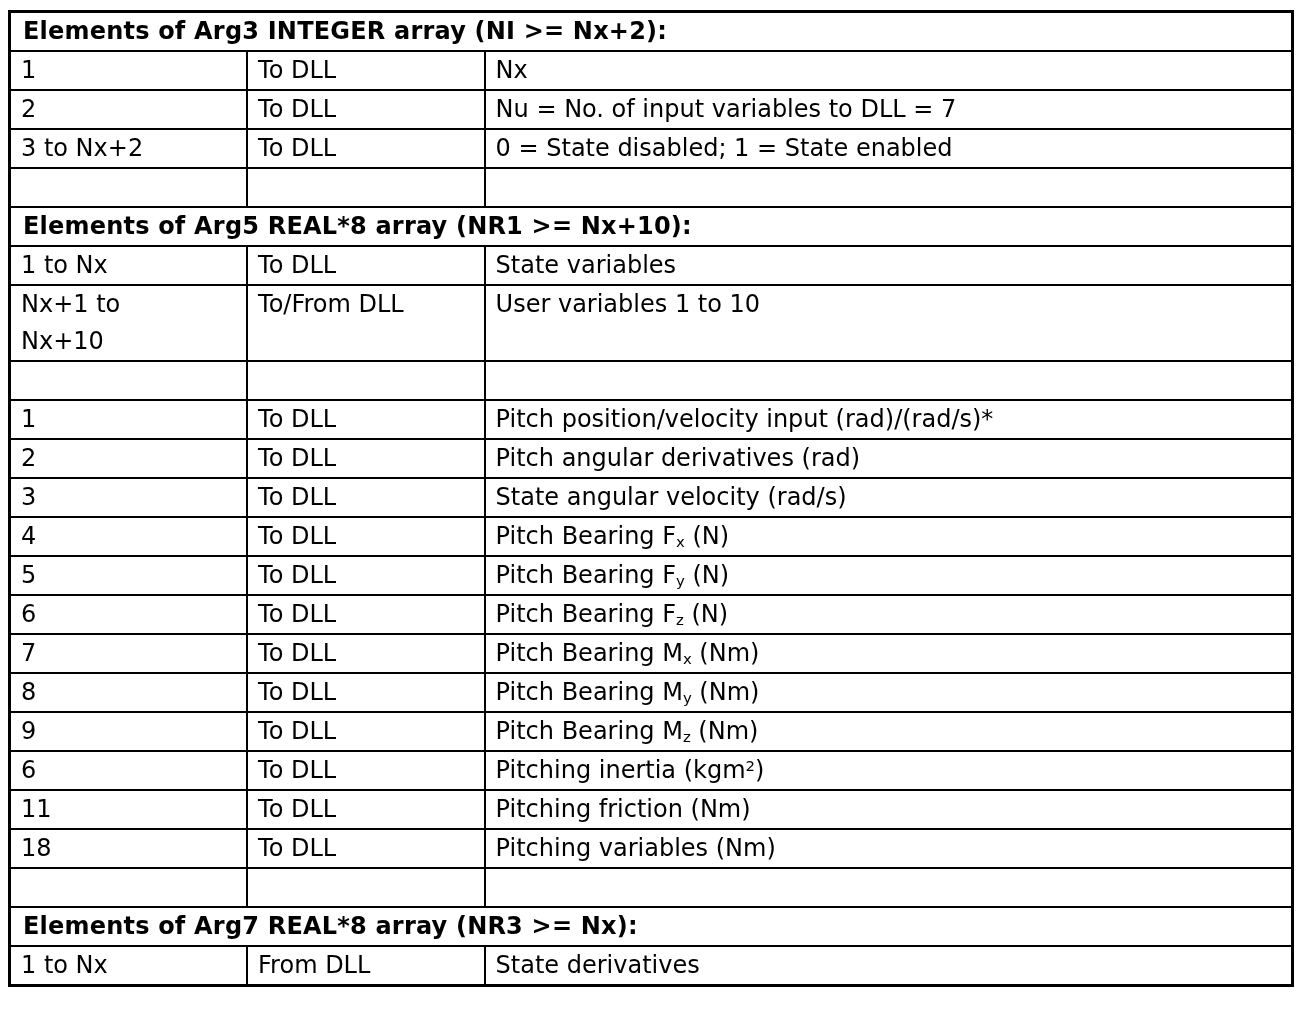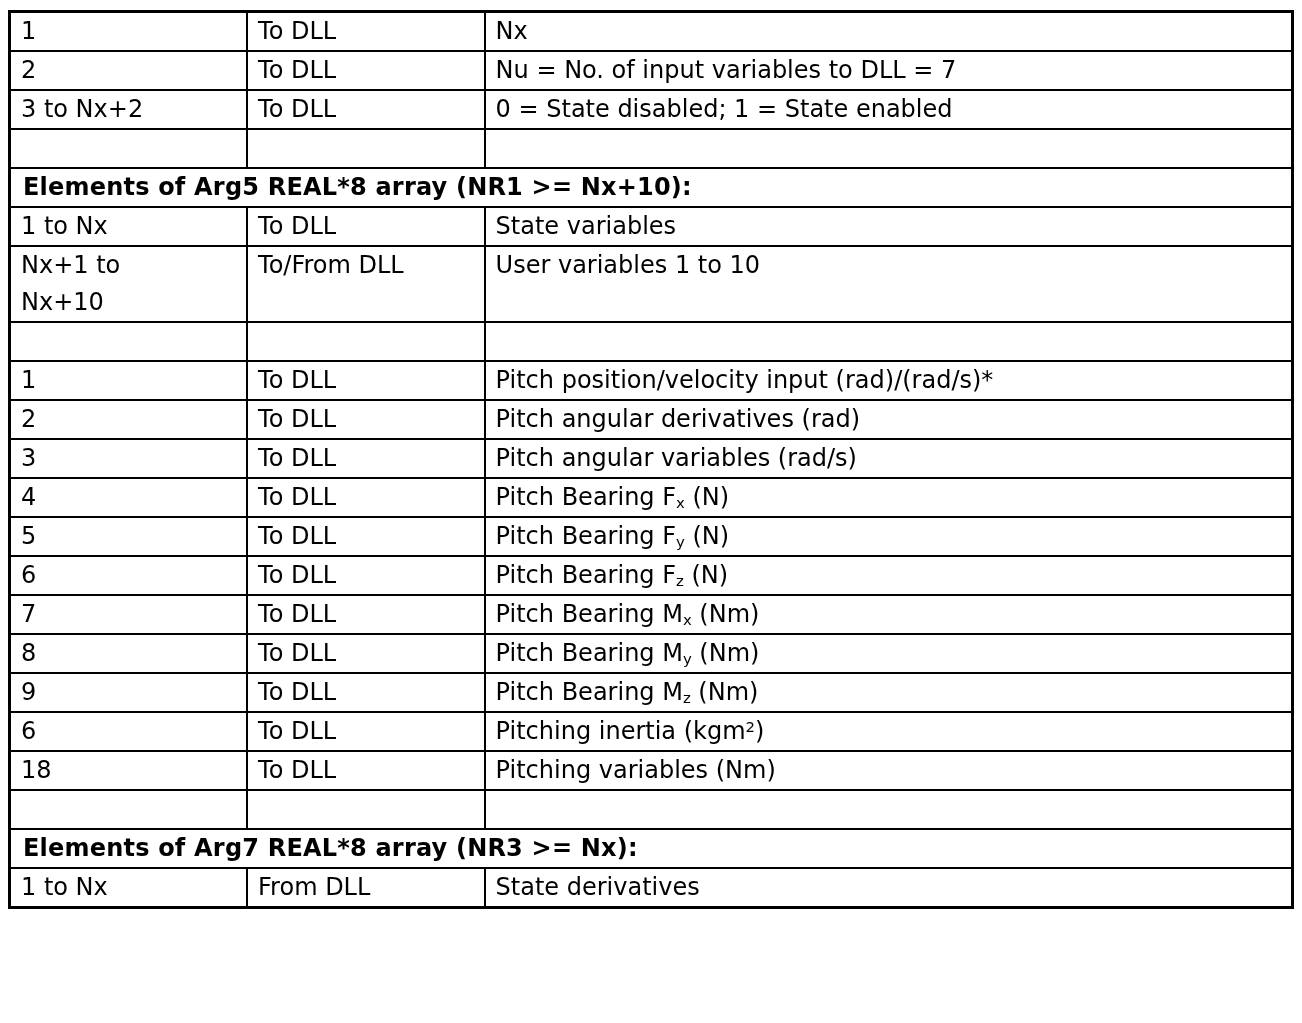--- a/index.html
+++ b/index.html
@@ -47,20 +47,23 @@
 
 <div>
   <table class="spec-table">
     <colgroup>
       <col class="c1">
       <col class="c2">
       <col class="c3">
     </colgroup>
     <tbody id="table-body">
         <tr>
+          <td colspan="3" class="section-header">Elements of Arg3 INTEGER array (NI &gt;= Nx+2):</td>
+        </tr>
+        <tr>
           <td>1</td>
           <td>To DLL</td>
           <td>Nx</td>
         </tr>
         <tr>
           <td>2</td>
           <td>To DLL</td>
           <td>Nu = No. of input variables to DLL = 7</td>
         </tr>
         <tr>
@@ -97,21 +100,21 @@
           <td>Pitch position/velocity input (rad)/(rad/s)*</td>
         </tr>
         <tr>
           <td>2</td>
           <td>To DLL</td>
           <td>Pitch angular derivatives (rad)</td>
         </tr>
         <tr>
           <td>3</td>
           <td>To DLL</td>
-          <td>Pitch angular variables (rad/s)</td>
+          <td>State angular velocity (rad/s)</td>
         </tr>
         <tr>
           <td>4</td>
           <td>To DLL</td>
           <td>Pitch Bearing F<sub>x</sub> (N)</td>
         </tr>
         <tr>
           <td>5</td>
           <td>To DLL</td>
           <td>Pitch Bearing F<sub>y</sub> (N)</td>
@@ -135,20 +138,25 @@
           <td>9</td>
           <td>To DLL</td>
           <td>Pitch Bearing M<sub>z</sub> (Nm)</td>
         </tr>
         <tr>
           <td>6</td>
           <td>To DLL</td>
           <td>Pitching inertia (kgm<sup>2</sup>)</td>
         </tr>
         <tr>
+          <td>11</td>
+          <td>To DLL</td>
+          <td>Pitching friction (Nm)</td>
+        </tr>
+        <tr>
           <td>18</td>
           <td>To DLL</td>
           <td>Pitching variables (Nm)</td>
         </tr>
         <tr>
           <td></td>
           <td></td>
           <td></td>
         </tr>
         <tr>

